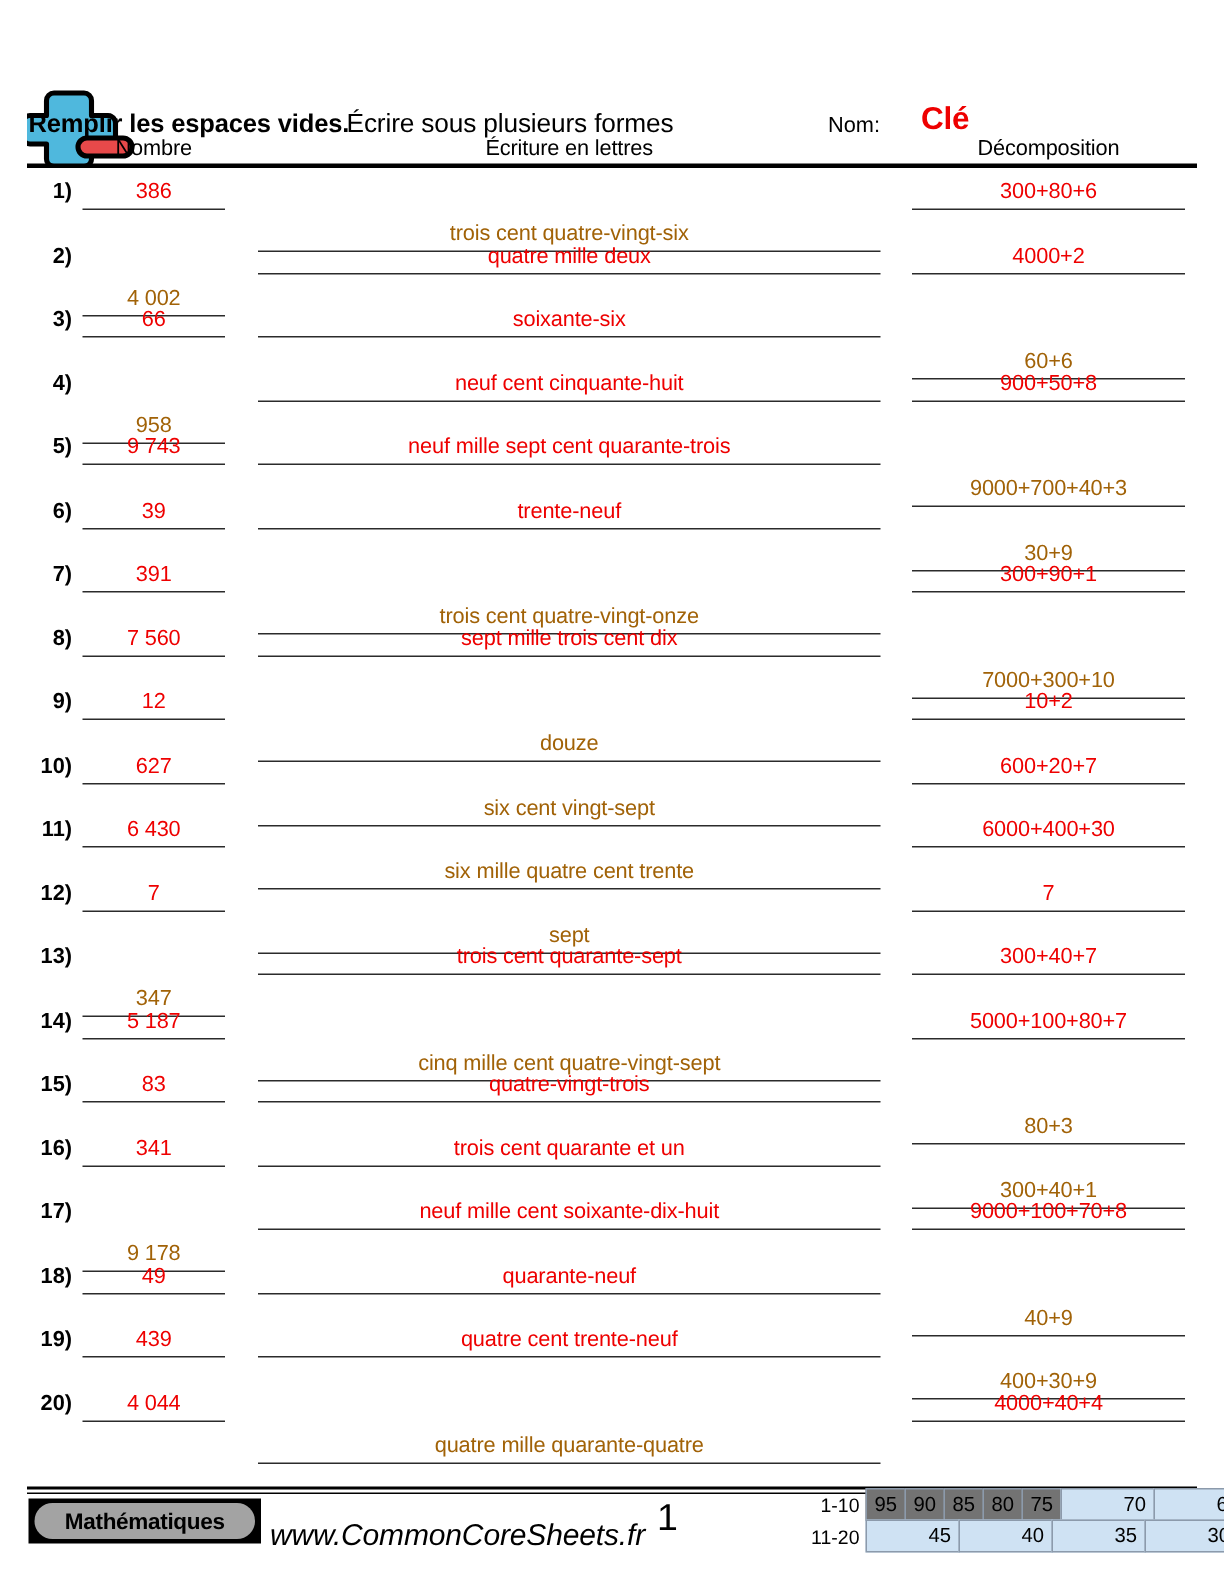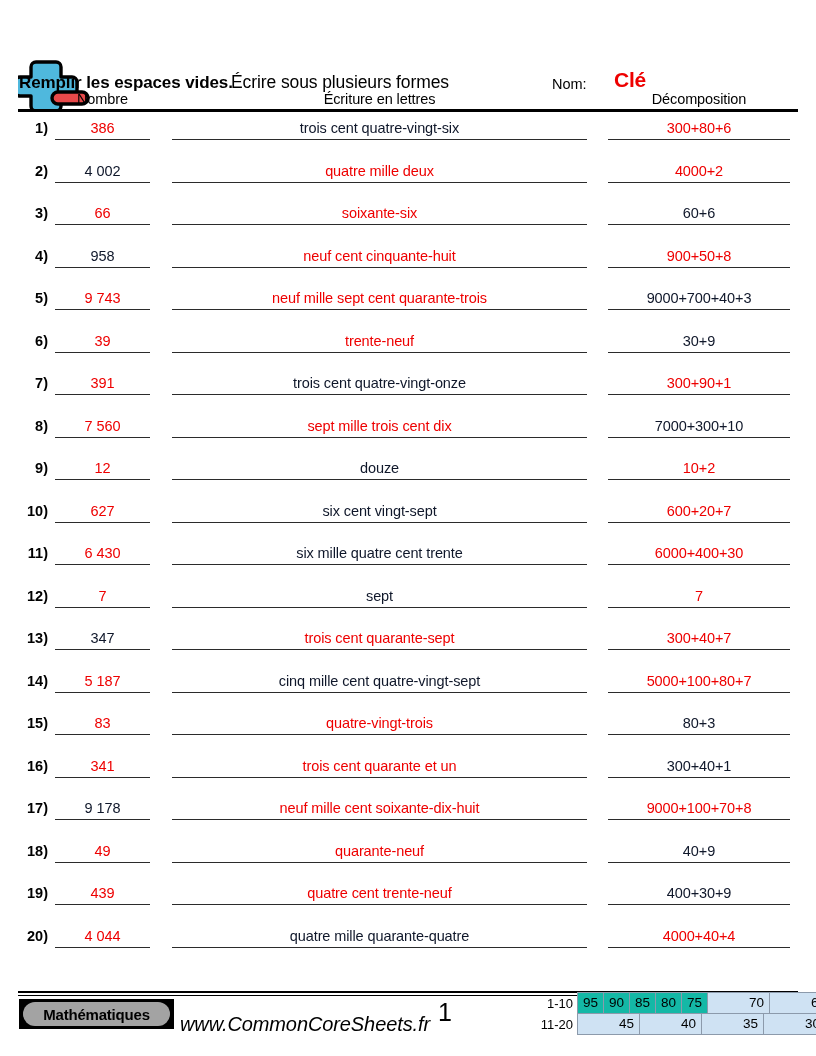--- a/index.html
+++ b/index.html
@@ -106,21 +106,21 @@
     font-size: 14.5px;
     line-height: 20px;
     white-space: nowrap;
     overflow: hidden;
     letter-spacing: -0.1px;
   }
   .cell-0 { left: 55px;  width: 95px; }
   .cell-1 { left: 172px; width: 415px; }
   .cell-2 { left: 608px; width: 182px; }
   .ans { color: #ee0000; }
-  .given { color: #0f172a; }
+  .given { color: #a16207; margin-top: 28px; }
 
   
   #footer-rule-top {
     position: absolute;
     left: 18px; top: 991px;
     width: 780px; height: 2px;
     background: #000000;
   }
   #footer-rule-bot {
     position: absolute;
@@ -182,21 +182,21 @@
     white-space: nowrap;
   }
   .score-cell {
     width: 25px;
     border: 1px solid #8c9aab;
     margin-left: -1px;
     margin-top: -1px;
     text-align: center;
     font-size: 13.5px;
     line-height: 20px;
-    background: #14b8a6;
+    background: #737373;
   }
   .score-cell.hl { background: #cfe2f3; padding-left: 36px; }
 </style>
 </head>
 <body>
 
 <div id="page">
 
   <div id="header">
 

